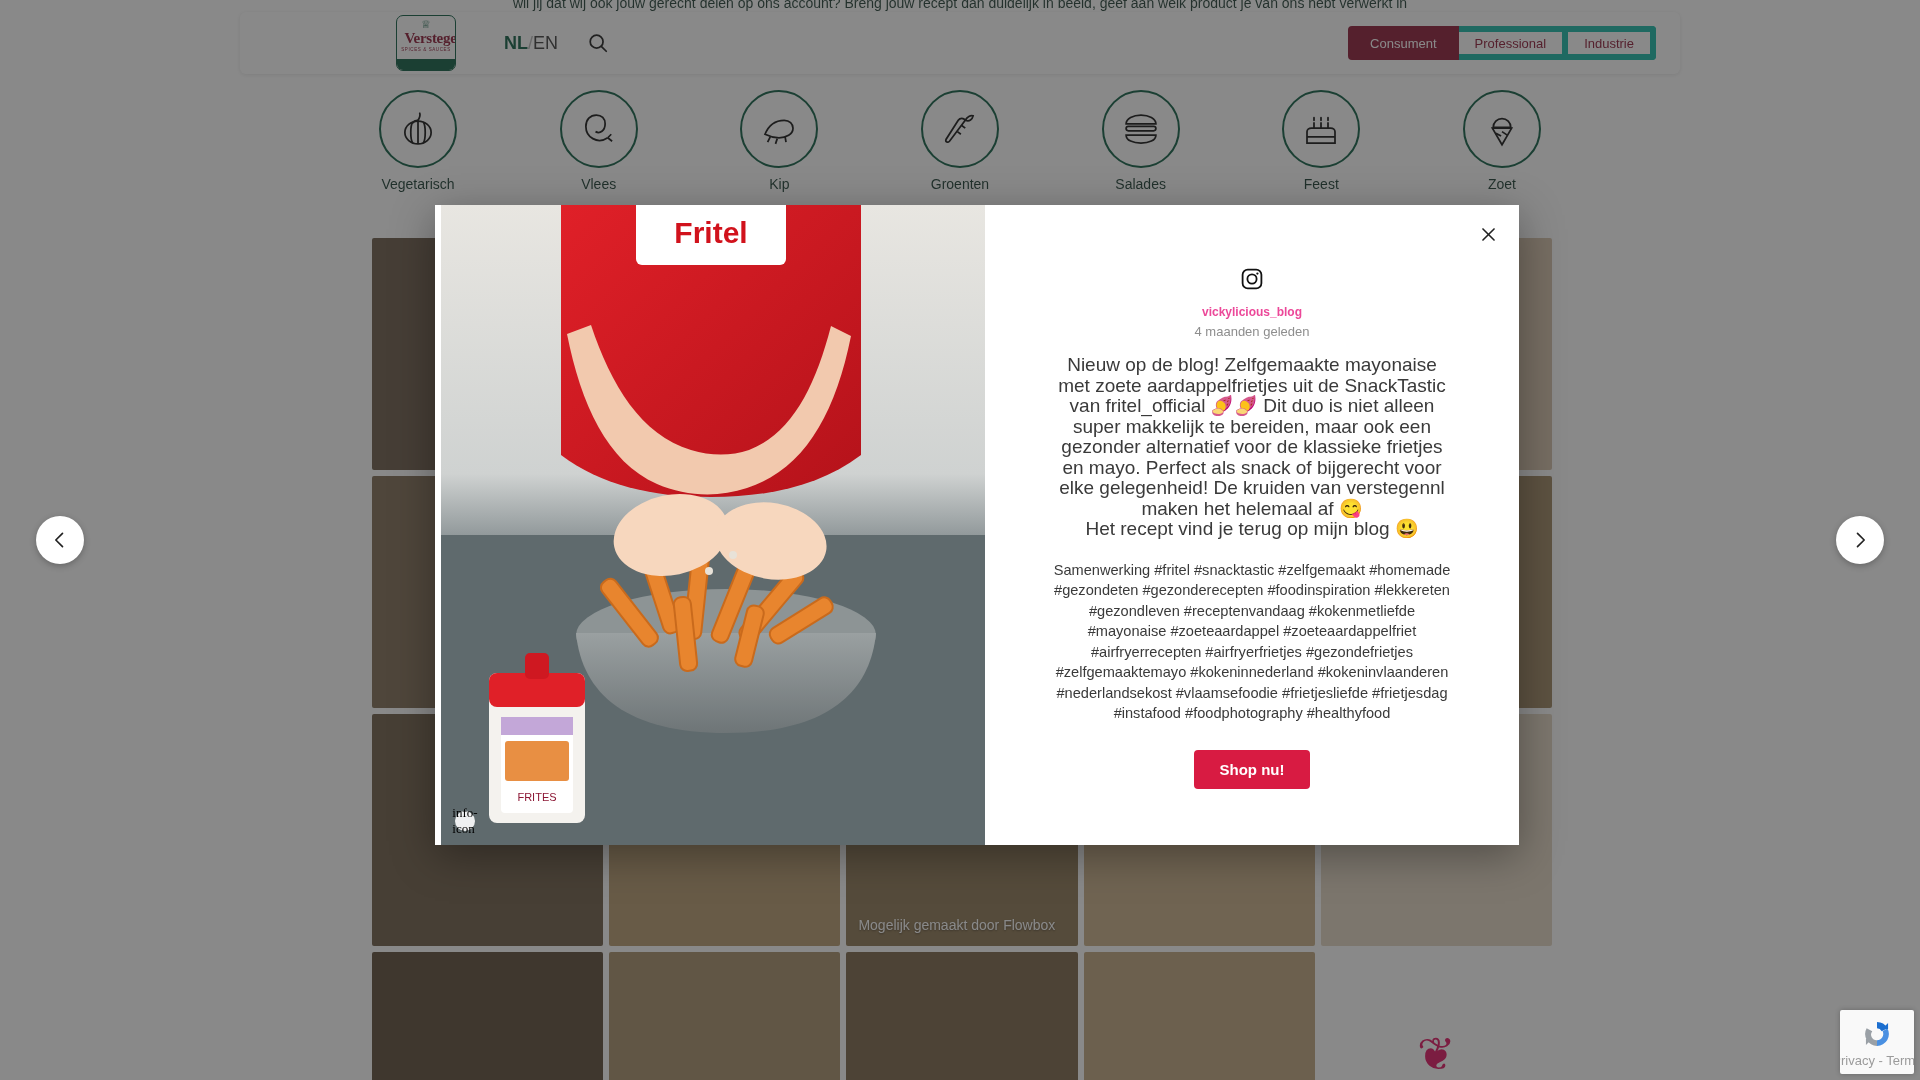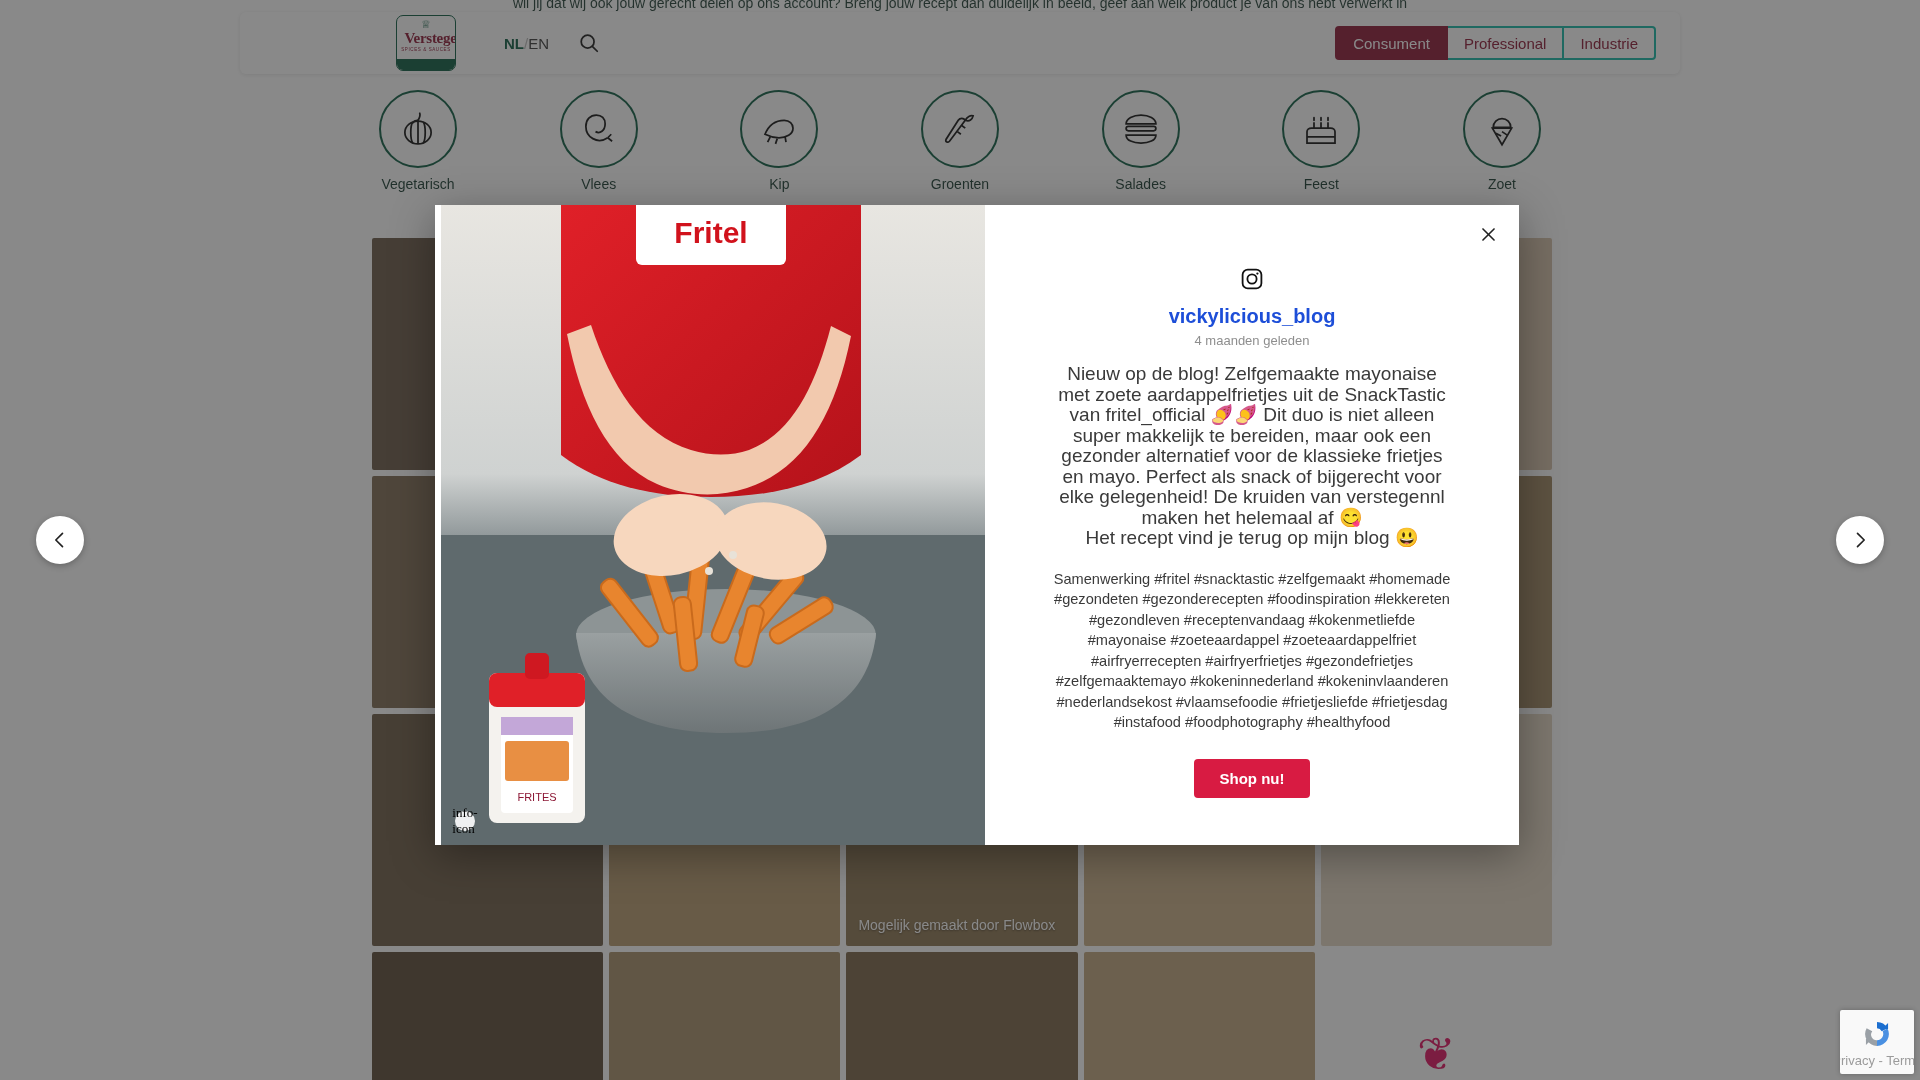--- a/index.html
+++ b/index.html
@@ -42,34 +42,34 @@
   .logo-sub { font-size: 4.5px; color: #8c1734; letter-spacing: .6px; line-height: 7px; }
   .logo-foot {
     position: absolute; bottom: 0; left: 0; right: 0; height: 11px; background: #0d5c42;
   }
 
   .nav { display: flex; align-items: center; gap: 40px; margin-left: 104px; }
   .nav a {
     font-size: 16px; color: #173a2f; text-decoration: none; white-space: nowrap;
   }
 
-  .lang { margin-left: 48px; font-size: 15px; white-space: nowrap; }
+  .lang { margin-left: 48px; font-size: 18px; white-space: nowrap; }
   .lang .on { color: #0d5c42; font-weight: 600; }
   .lang .sep { color: #b9b9b9; }
   .lang .off { color: #3a3a3a; }
 
   .search-btn {
     margin-left: 26px; width: 28px; height: 28px; display: flex;
     align-items: center; justify-content: center; background: none; border: none; cursor: pointer;
   }
 
   .segments { margin-left: auto; display: flex; align-items: stretch; height: 34px; }
   .seg {
-    font-size: 15px; padding: 0 16px; display: flex; align-items: center;
-    border: 2px solid #14b8a6; color: #8c1734; background: #ffffff;
+    font-size: 13px; padding: 0 16px; display: flex; align-items: center;
+    border: 6px solid #14b8a6; color: #8c1734; background: #ffffff;
     white-space: nowrap; cursor: pointer;
   }
   .seg:first-child { border-radius: 4px 0 0 4px; }
   .seg:last-child  { border-radius: 0 4px 4px 0; }
   .seg + .seg { border-left: none; }
   .seg.active { background: #8c1734; color: #ffffff; border-color: #8c1734; }
 
   
   .cats {
     position: absolute; top: 90px; left: 370px; width: 1180px;
@@ -135,21 +135,21 @@
   .modal-side {
     flex: 1 1 auto; position: relative; padding: 56px 46px 0 46px;
     display: flex; flex-direction: column; align-items: center; overflow: hidden;
   }
   .close-btn {
     position: absolute; top: 14px; right: 16px; width: 30px; height: 30px;
     background: none; border: none; cursor: pointer;
     display: flex; align-items: center; justify-content: center;
   }
   .ig-icon { margin-top: 6px; }
-  .handle { margin-top: 10px; font-size: 20px; font-weight: bold; color: #1d4ed8; text-align: center; }
+  .handle { margin-top: 10px; font-size: 12px; font-weight: bold; color: #ec4899; text-align: center; }
   .ago { margin-top: 5px; font-size: 13px; color: #8e8e8e; }
   .caption {
     margin-top: 16px; font-size: 19px; line-height: 20.5px;
     color: #3a3a3a; text-align: center; max-width: 400px; white-space: pre-line;
   }
   .tags {
     margin-top: 20px; font-size: 14.6px; line-height: 20.5px;
     color: #3a3a3a; text-align: center; max-width: 400px;
   }
   .shop-btn {

